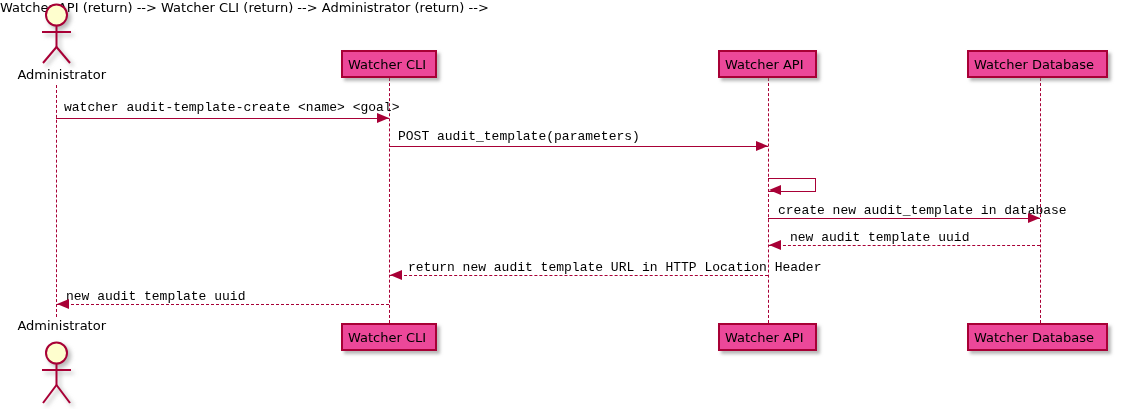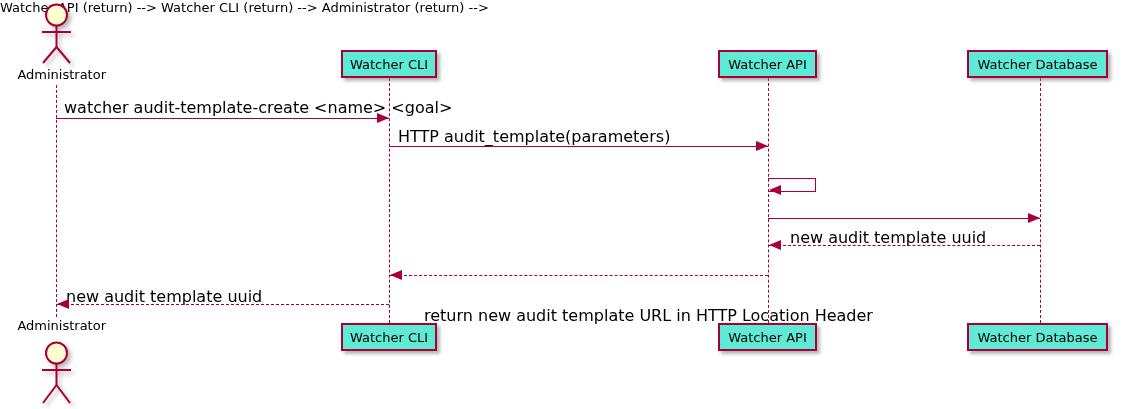--- a/index.html
+++ b/index.html
@@ -4,39 +4,39 @@
 <style>
   html, body { margin:0; padding:0; background:#ffffff; }
   .canvas {
     position:relative; width:1124px; height:409px; overflow:hidden;
     background:#ffffff; font-family:"DejaVu Sans", sans-serif;
     font-size:13px; color:#000000;
   }
   
   .pbox {
     position:absolute; box-sizing:border-box; height:28px;
-    background:#5eead4; border:2px solid #A80036;
+    background:#ec4899; border:2px solid #A80036;
     box-shadow:3px 3px 3px rgba(125,125,125,0.55);
-    display:flex; align-items:center; justify-content:center;
-    white-space:nowrap; font-size:13px; padding:0 15px;
+    display:flex; align-items:center; 
+    white-space:nowrap; font-size:13px; padding:0 5px;
   }
   .pbox-cli-top   { left:341px; top:50px;  width:96px; }
   .pbox-api-top   { left:718px; top:50px;  width:99px; }
   .pbox-db-top    { left:967px; top:50px;  width:141px; }
   .pbox-cli-bot   { left:341px; top:323px; width:96px; }
   .pbox-api-bot   { left:718px; top:323px; width:99px; }
   .pbox-db-bot    { left:967px; top:323px; width:141px; }
   
   .lifeline { position:absolute; width:0; border-left:1px dashed #A80036; }
   .ll-admin { left:56px;   top:85px; height:232px; }
   .ll-cli   { left:389px;  top:78px; height:245px; }
   .ll-api   { left:768px;  top:78px; height:245px; }
   .ll-db    { left:1040px; top:78px; height:245px; }
   
-  .msg-label { position:absolute; white-space:nowrap; font-size:16px; line-height:14px; }
+  .msg-label { position:absolute; white-space:nowrap; font-size:13px; line-height:14px;font-family:Liberation Mono, monospace; }
   .msg-line  { position:absolute; height:0; }
   .solid  { border-top:1px solid #A80036; }
   .dashed { border-top:1px dashed #A80036; }
   .arr { position:absolute; width:0; height:0; }
   .arr-right { border-left:12px solid #A80036; border-top:5px solid transparent; border-bottom:5px solid transparent; }
   .arr-left  { border-right:12px solid #A80036; border-top:5px solid transparent; border-bottom:5px solid transparent; }
   .m1-label { left:64px;  top:101px; }
   .m1-line  { left:56px;  top:118px; width:333px; }
   .m1-arr   { left:377px; top:113px; }
   .m2-label { left:398px; top:130px; }
@@ -46,21 +46,21 @@
   .m3-loop  { position:absolute; left:768px; top:178px; width:47px; height:12px;
               border-top:1px solid #A80036; border-right:1px solid #A80036;
               border-bottom:1px solid #A80036; }
   .m3-arr   { left:769px; top:185px; }
   .m4-label { left:778px; top:204px; }
   .m4-line  { left:768px; top:218px; width:272px; }
   .m4-arr   { left:1028px; top:213px; }
   .m5-label { left:790px; top:231px; }
   .m5-line  { left:768px; top:245px; width:272px; }
   .m5-arr   { left:769px; top:240px; }
-  .m6-label { left:424px; top:261px;margin-top:48px; }
+  .m6-label { left:408px; top:261px; }
   .m6-line  { left:389px; top:275px; width:379px; }
   .m6-arr   { left:390px; top:270px; }
   .m7-label { left:66px;  top:290px; }
   .m7-line  { left:56px;  top:304px; width:333px; }
   .m7-arr   { left:57px;  top:299px; }
   
   .actor-svg { position:absolute; filter:drop-shadow(3px 3px 2px rgba(125,125,125,0.55)); }
   .actor-top { left:30px; top:2px; }
   .actor-bot { left:30px; top:340px; }
   .actor-label { position:absolute; left:6px; width:100px; text-align:right; white-space:nowrap; }
@@ -98,29 +98,30 @@
   <div class="pbox pbox-db-top">
     <span>Watcher Database</span>
   </div>
 
   
   <div class="msg-label m1-label">watcher audit-template-create &lt;name&gt; &lt;goal&gt;</div>
   <div class="msg-line solid m1-line"></div>
   <div class="arr arr-right m1-arr"></div>
 
   
-  <div class="msg-label m2-label">HTTP audit_template(parameters)</div>
+  <div class="msg-label m2-label">POST audit_template(parameters)</div>
   <div class="msg-line solid m2-line"></div>
   <div class="arr arr-right m2-arr"></div>
 
   
   <div class="m3-loop"></div>
   <div class="arr arr-left m3-arr"></div>
 
   
+  <div class="msg-label m4-label">create new audit_template in database</div>
   <div class="msg-line solid m4-line"></div>
   <div class="arr arr-right m4-arr"></div>
 
    Watcher API (return) --&gt;
   <div class="msg-label m5-label">new audit template uuid</div>
   <div class="msg-line dashed m5-line"></div>
   <div class="arr arr-left m5-arr"></div>
 
    Watcher CLI (return) --&gt;
   <div class="msg-label m6-label">return new audit template URL in HTTP Location Header</div>

